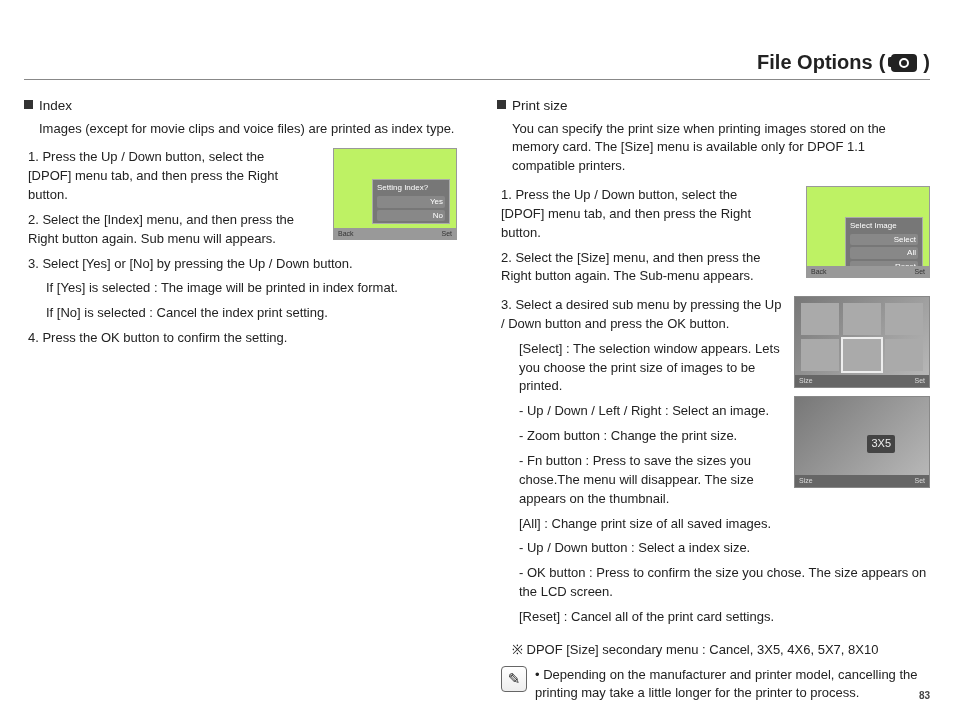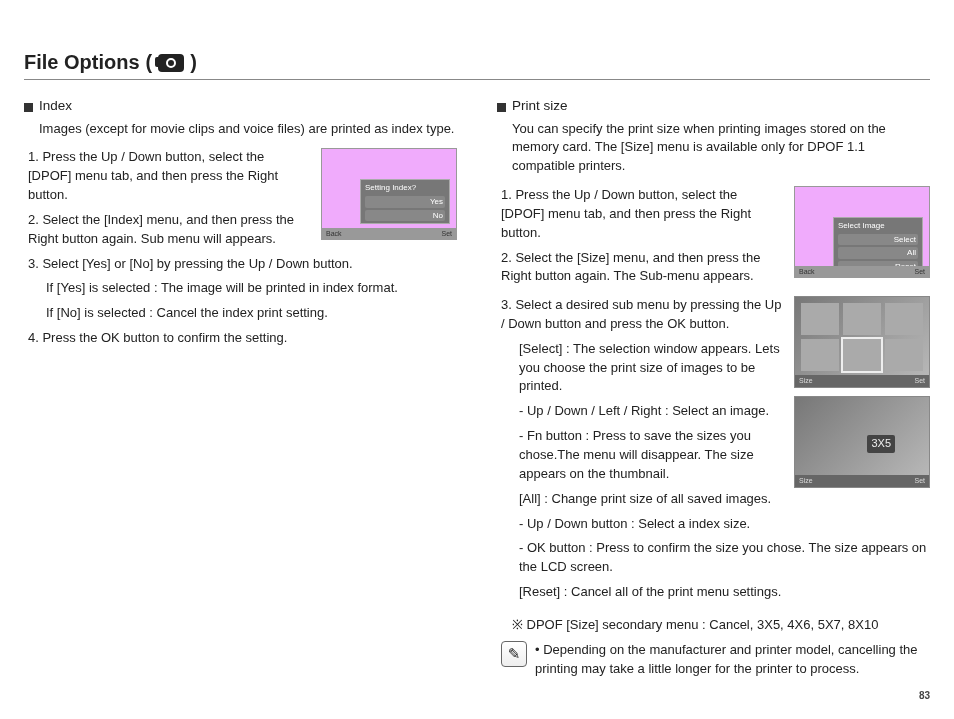--- a/index.html
+++ b/index.html
@@ -18,20 +18,21 @@
     top: 48px;
     left: 24px;
     right: 24px;
     font-size: 20px;
     font-weight: bold;
     border-bottom: 1px solid #888;
     padding-bottom: 2px;
     display: flex;
     align-items: center;
     gap: 6px;
+    justify-content: flex-end;
   }
   .page-title .paren { font-weight: bold; }
   .title-icon {
     display: inline-flex;
     align-items: center;
     justify-content: center;
     width: 26px;
     height: 18px;
     background: #222;
     border-radius: 4px;
@@ -52,21 +53,21 @@
   .columns {
     position: absolute;
     top: 96px;
     left: 24px; right: 24px;
     display: flex;
     gap: 40px;
   }
   .col { flex: 1; }
   .section-head {
     display: flex;
-    align-items: center;
+    align-items: flex-start;
     gap: 6px;
     font-size: 13.5px;
     margin-bottom: 4px;
   }
   .bullet-sq {
     width: 9px; height: 9px;
     background: #333;
     margin-top: 4px;
     flex: 0 0 auto;
   }
@@ -80,23 +81,23 @@
     margin-bottom: 4px;
   }
   .step {
     margin-left: 4px;
     margin-bottom: 6px;
     font-size: 13px;
   }
   .step-indent { margin-left: 22px; }
   .screenshot {
     position: absolute;
-    width: 136px;
+    width: 124px;
     height: 92px;
-    background: #f0abfc;
+    background: #bef264;
     border: 1px solid #999;
   }
   .fake-menu {
     position: absolute;
     left: 38px; right: 6px; top: 30px;
     background: #777;
     border: 1px solid #aaa;
     font-size: 8px; color: #fff;
     padding: 2px 4px;
   }
@@ -255,25 +256,26 @@
           <span class="bar">
             <span>Size</span>
             <span>Set</span>
           </span>
         </span>
       </div>
 
       <div class="step">3. Select a desired sub menu by pressing the Up / Down button and press the OK button.</div>
       <div class="step step-indent">[Select] : The selection window appears. Lets you choose the print size of images to be printed.</div>
       <div class="step step-indent">- Up / Down / Left / Right : Select an image.</div>
+      <div class="step step-indent">- Zoom button : Change the print size.</div>
       <div class="step step-indent">- Fn button : Press to save the sizes you chose.The menu will disappear. The size appears on the thumbnail.</div>
       <div class="step step-indent">[All] : Change print size of all saved images.</div>
       <div class="step step-indent">- Up / Down button : Select a index size.</div>
       <div class="step step-indent">- OK button : Press to confirm the size you chose. The size appears on the LCD screen.</div>
-      <div class="step step-indent">[Reset] : Cancel all of the print menu settings.</div>
+      <div class="step step-indent">[Reset] : Cancel all of the print card settings.</div>
     </div>
 
     <div class="dpof-line">※ DPOF [Size] secondary menu : Cancel, 3X5, 4X6, 5X7, 8X10</div>
 
     <div class="note-row">
       <div class="note-icon">✎</div>
       <div class="bullet-dot">Depending on the manufacturer and printer model, cancelling the printing may take a little longer for the printer to process.</div>
     </div>
   </div>
 </div>

